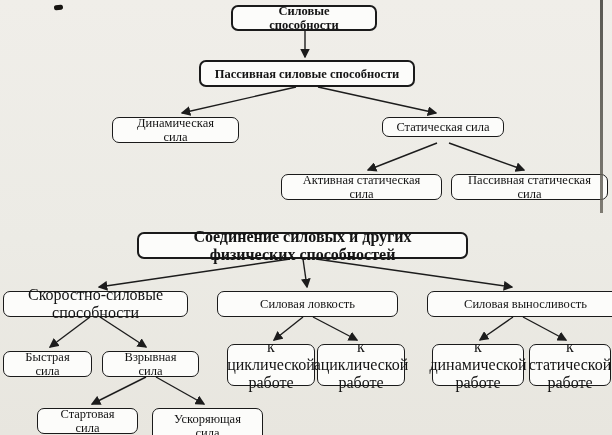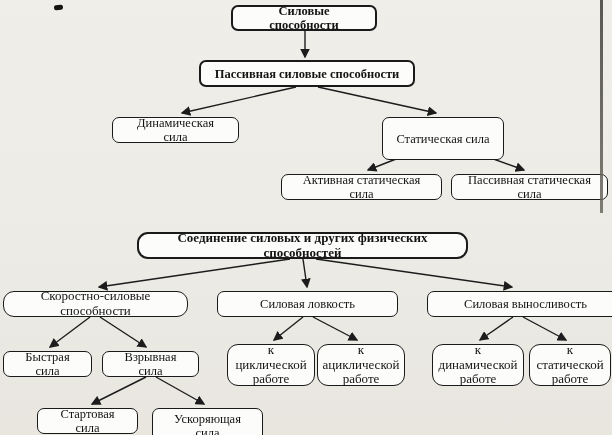--- a/index.html
+++ b/index.html
@@ -40,21 +40,21 @@
     color: #141414;
     font-size: 12.5px;
     line-height: 1.12;
     padding: 1px 12px;
   }
   .node.main {
     border-width: 2px;
     font-weight: bold;
     font-size: 12.5px;
   }
-  .node.small { font-size: 13px; border-radius: 11px; }
+  .node.small { font-size: 16px; }
   .artifact { position: absolute; z-index: 3; }
   .artifact.edge-line {
     left: 600px; top: 0; width: 3px; height: 213px;
     background: linear-gradient(180deg, #3f3e38, #6a675e);
     opacity: 0.85;
   }
   .artifact.speck {
     left: 54px; top: 5px; width: 9px; height: 5px;
     background: #171512; border-radius: 2px;
     transform: rotate(-8deg);
@@ -88,21 +88,21 @@
     <line x1="146" y1="377" x2="92" y2="404" marker-end="url(#arrow)"></line>
     <line x1="156" y1="377" x2="204" y2="404" marker-end="url(#arrow)"></line>
   </svg>
 
   <div class="node main" style="left:231px;top:5px;width:146px;height:26px">Силовые способности</div>
 
   <div class="node main" style="left:199px;top:60px;width:216px;height:27px">Пассивная силовые способности</div>
 
   <div class="node" style="left:112px;top:117px;width:127px;height:26px">Динамическая сила</div>
 
-  <div class="node" style="left:382px;top:117px;width:122px;height:43px">Статическая сила</div>
+  <div class="node" style="left:382px;top:117px;width:122px;height:20px">Статическая сила</div>
 
   <div class="node" style="left:281px;top:174px;width:161px;height:26px">Активная статическая сила</div>
 
   <div class="node" style="left:451px;top:174px;width:157px;height:26px">Пассивная статическая сила</div>
 
   <div class="node main small" style="left:137px;top:232px;width:331px;height:27px">Соединение силовых и других физических способностей</div>
 
   <div class="node small" style="left:3px;top:291px;width:185px;height:26px">Скоростно-силовые способности</div>
 
   <div class="node" style="left:217px;top:291px;width:181px;height:26px">Силовая ловкость</div>

